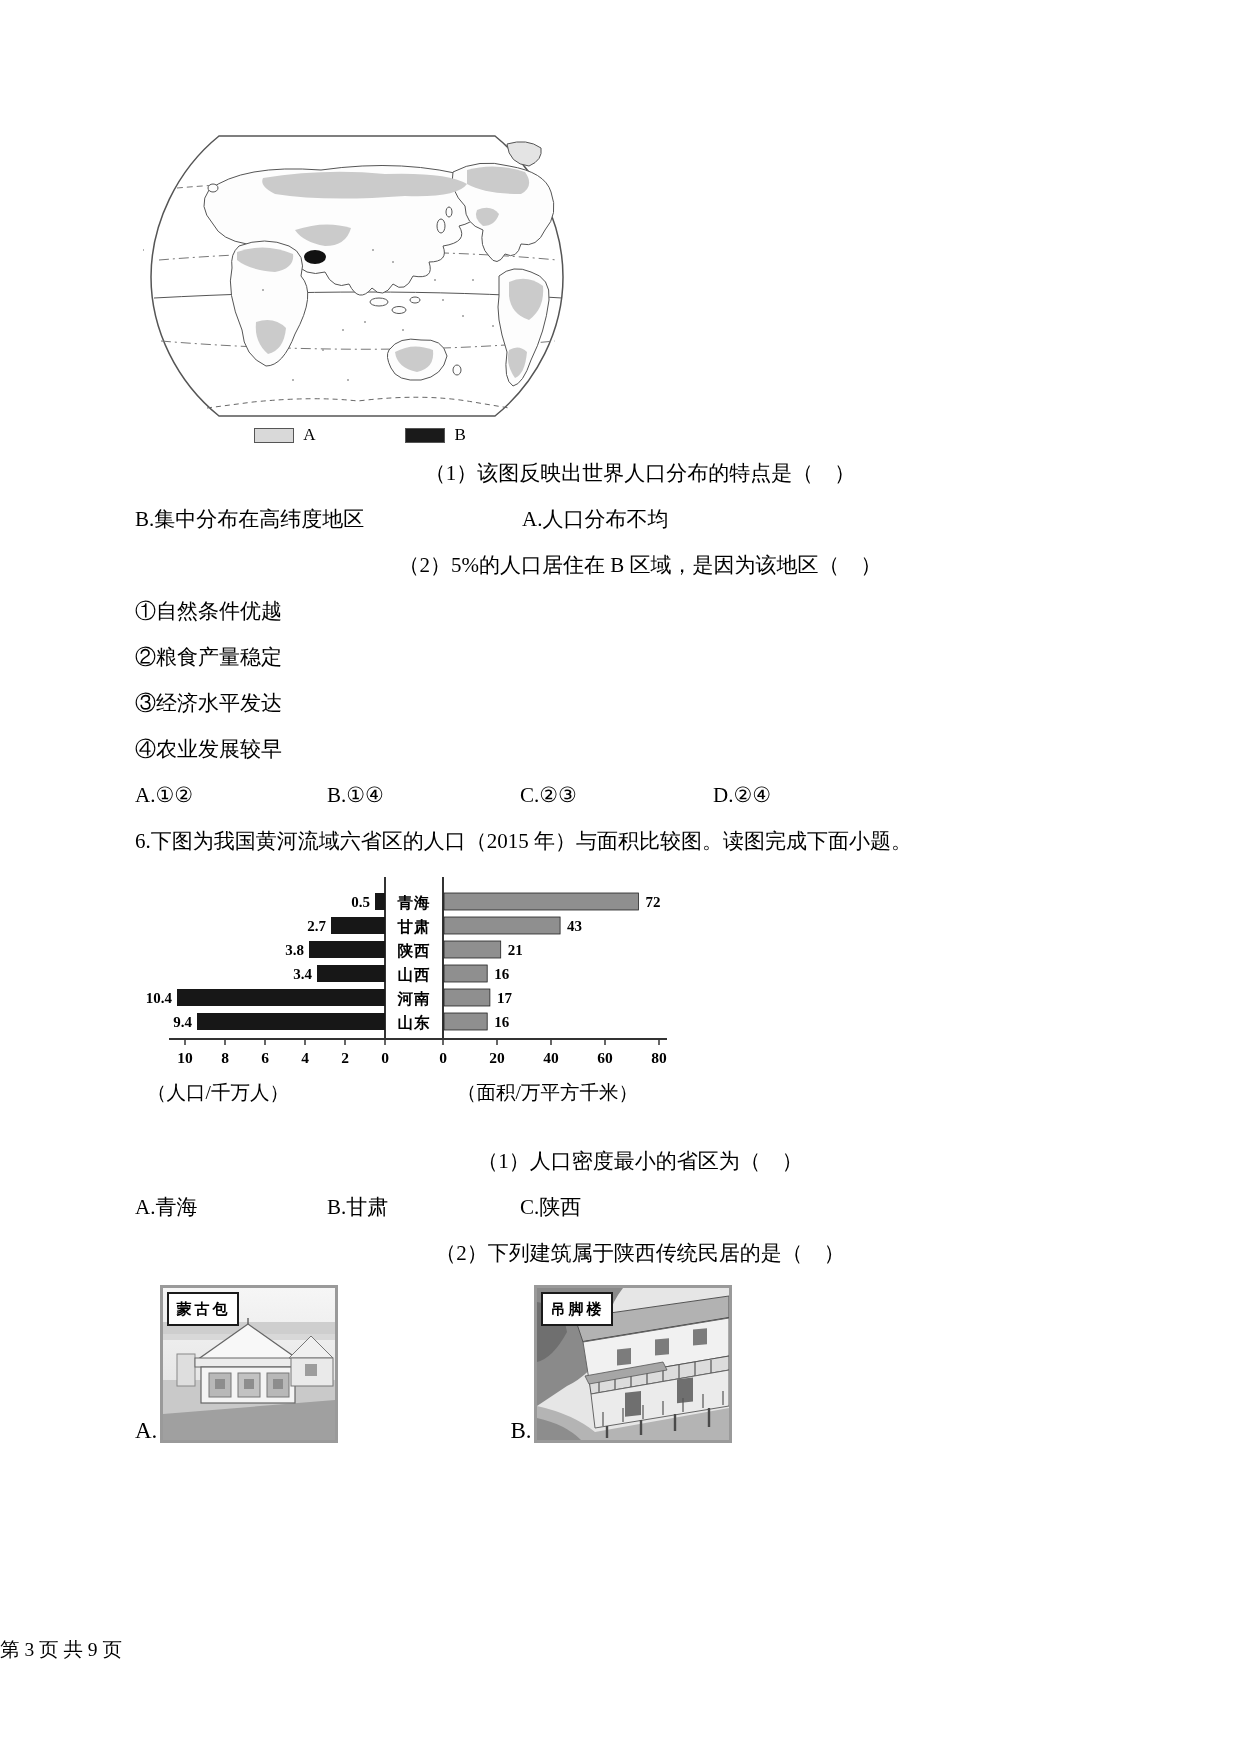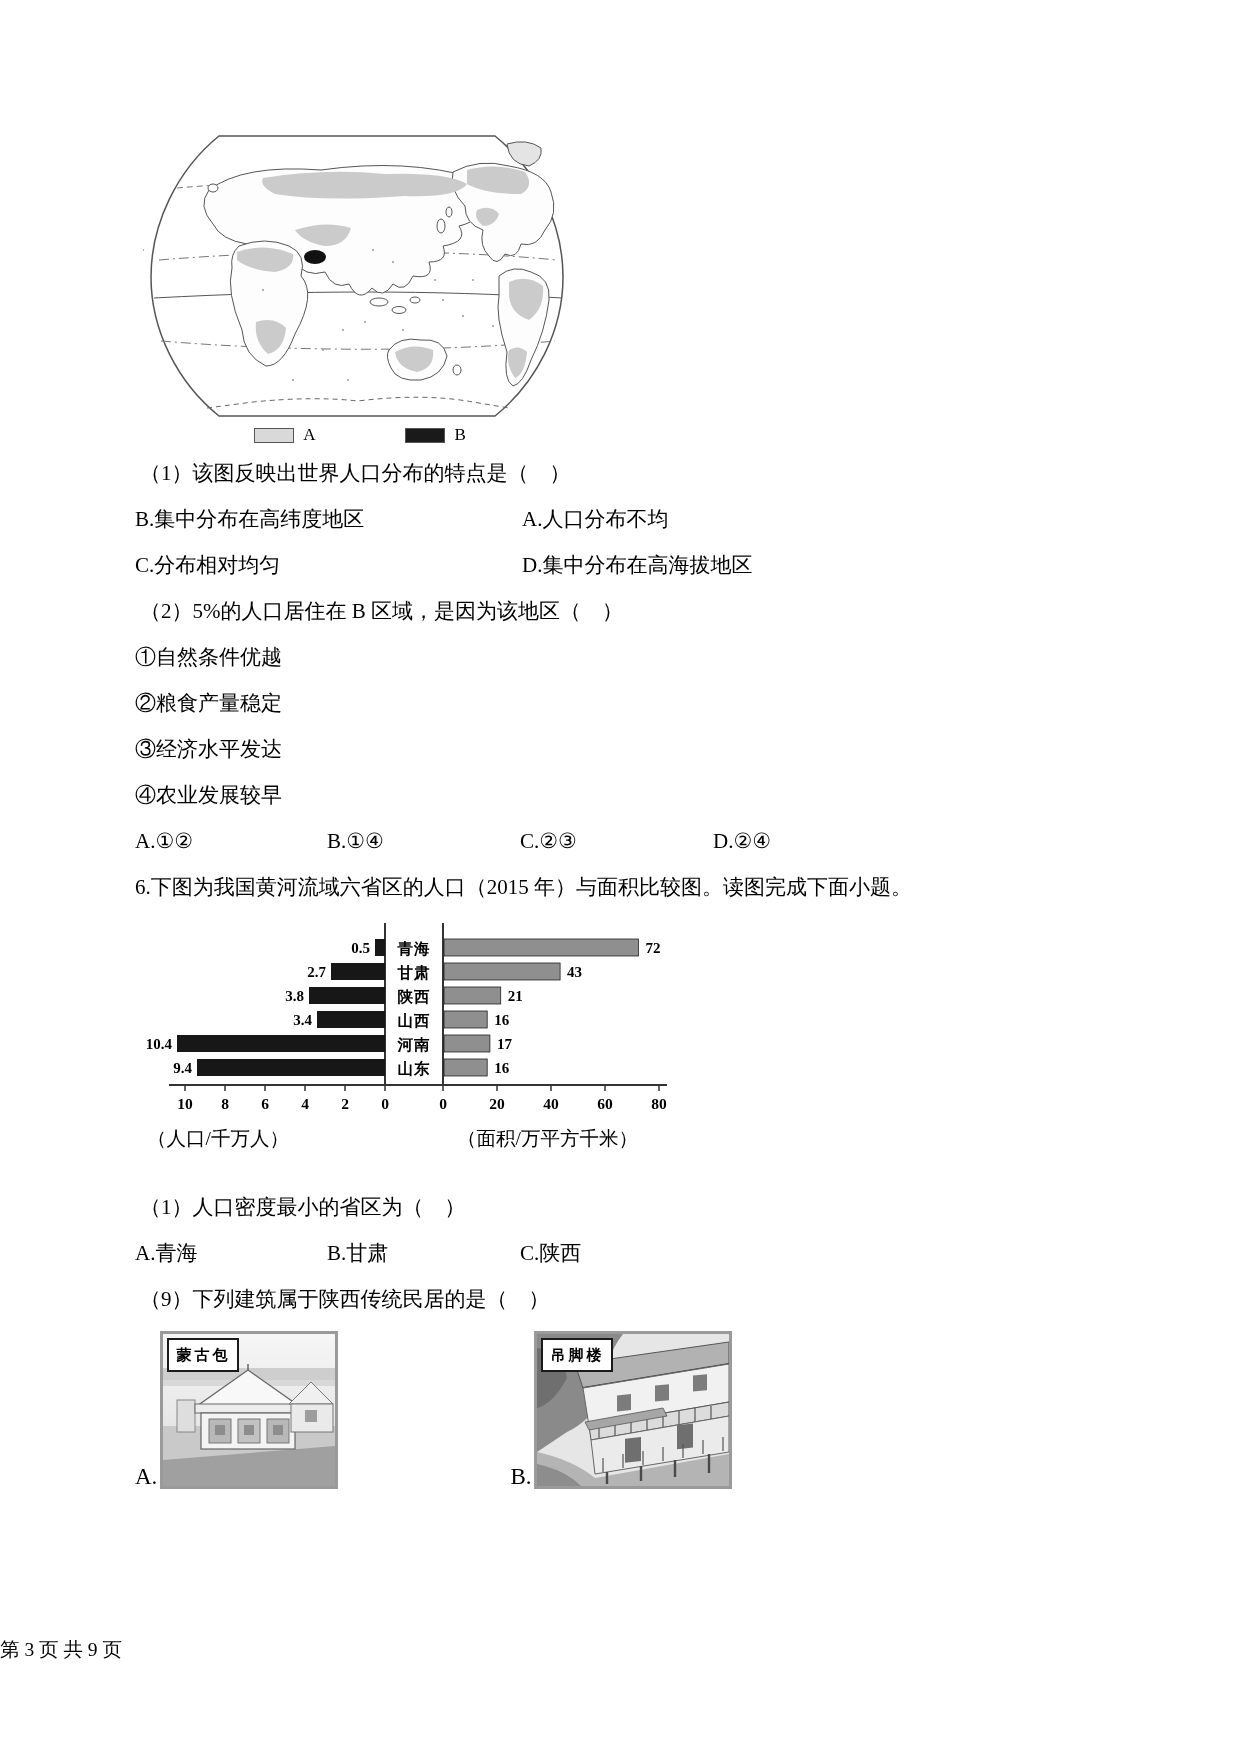--- a/index.html
+++ b/index.html
@@ -2,21 +2,21 @@
 <html><head>
 <meta charset="utf-8">
 <style>
   html,body{margin:0;padding:0;background:#fff;}
   .page{
     position:relative;width:1240px;height:1754px;background:#fff;overflow:hidden;
     font-family:"Liberation Serif","DejaVu Serif",serif;color:#000;font-size:21px;
     box-sizing:border-box;padding:130px 100px 0 135px;
   }
   p{margin:0 0 17px;line-height:29px;}
-  .stem{padding-left:5px;}
+  .stem{padding-left:5px;text-align:center;}
   .opts2{display:grid;grid-template-columns:387px 1fr;margin:0 0 17px;line-height:29px;}
   .opts4{display:grid;grid-template-columns:192px 193px 193px 1fr;margin:0 0 17px;line-height:29px;}
   
   .map-fig{width:434px;margin:0 0 14px 8px;}
   .map-fig svg{display:block;}
   .map-legend{display:flex;justify-content:center;align-items:center;gap:16px;margin-top:3px;font-size:17px;}
   .map-legend .pair{display:flex;align-items:center;gap:9px;}
   .map-legend .gap{width:58px;}
   .swatch{display:inline-block;width:38px;height:13px;border:1px solid #555;}
   
@@ -111,24 +111,20 @@
         <span class="swatch" style="background: rgb(26, 26, 26);"></span>
         <span>B</span>
       </span>
     </div>
   </figure>
 
   <p class="stem">（1）该图反映出世界人口分布的特点是（　）</p>
   <div class="opts2">
     <span>B.集中分布在高纬度地区</span>
     <span>A.人口分布不均</span>
-  </div>
-  <div class="opts2">
-    <span>C.分布相对均匀</span>
-    <span>D.集中分布在高海拔地区</span>
   </div>
 
   <p class="stem">（2）5%的人口居住在 B 区域，是因为该地区（　）</p>
   <p>①自然条件优越</p>
   <p>②粮食产量稳定</p>
   <p>③经济水平发达</p>
   <p>④农业发展较早</p>
   <div class="opts4">
     <span>A.①②</span>
     <span>B.①④</span>
@@ -202,21 +198,21 @@
     </div>
   </figure>
 
   <p class="stem">（1）人口密度最小的省区为（　）</p>
   <div class="opts4">
     <span>A.青海</span>
     <span>B.甘肃</span>
     <span>C.陕西</span>
   </div>
 
-  <p class="stem">（9）下列建筑属于陕西传统民居的是（　）</p>
+  <p class="stem">（2）下列建筑属于陕西传统民居的是（　）</p>
   <div class="photos">
     <div class="photo-block">
       <span class="letter">A.</span>
       <div class="photo">
         <svg width="172" height="152" viewBox="0 0 172 152">
           <defs>
             <linearGradient id="sky" x1="0" y1="0" x2="0" y2="1">
               <stop offset="0" stop-color="#f6f6f6"></stop>
                 <stop offset="1" stop-color="#dcdcdc"></stop>
             </linearGradient>

